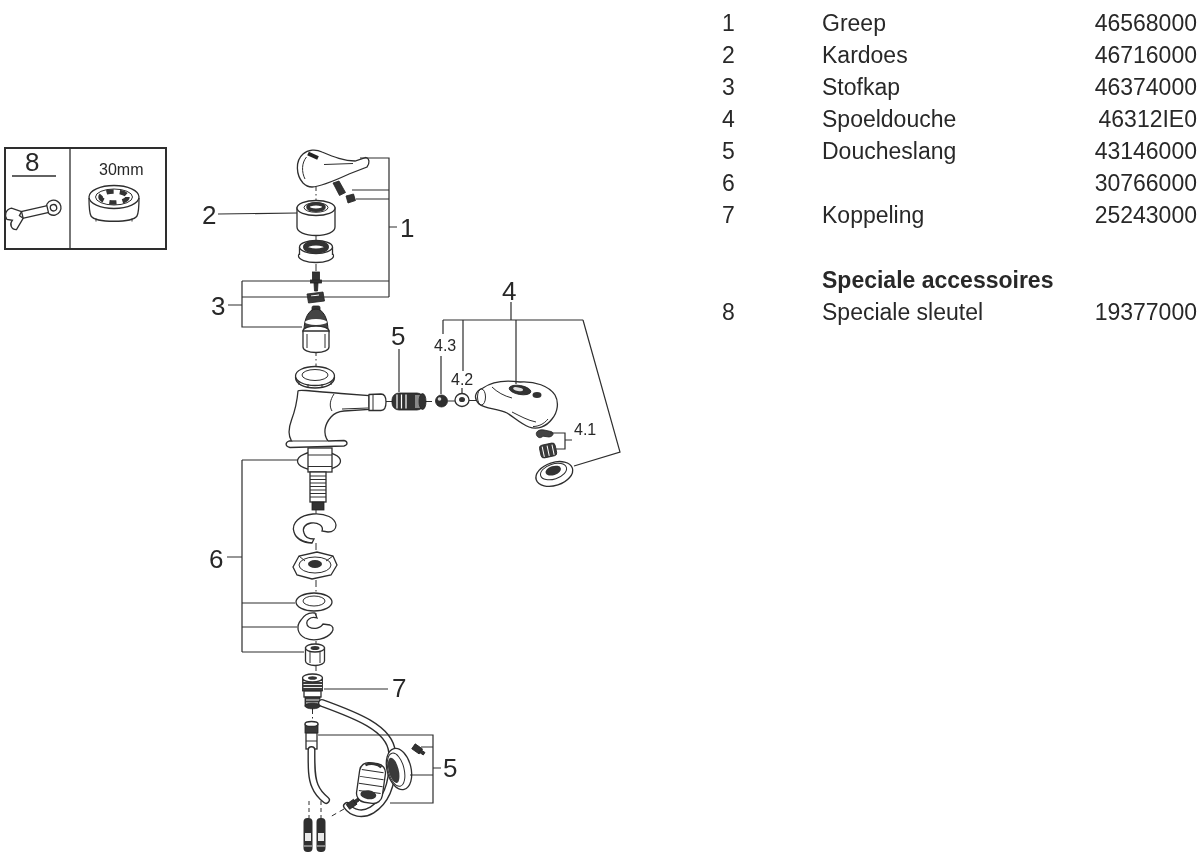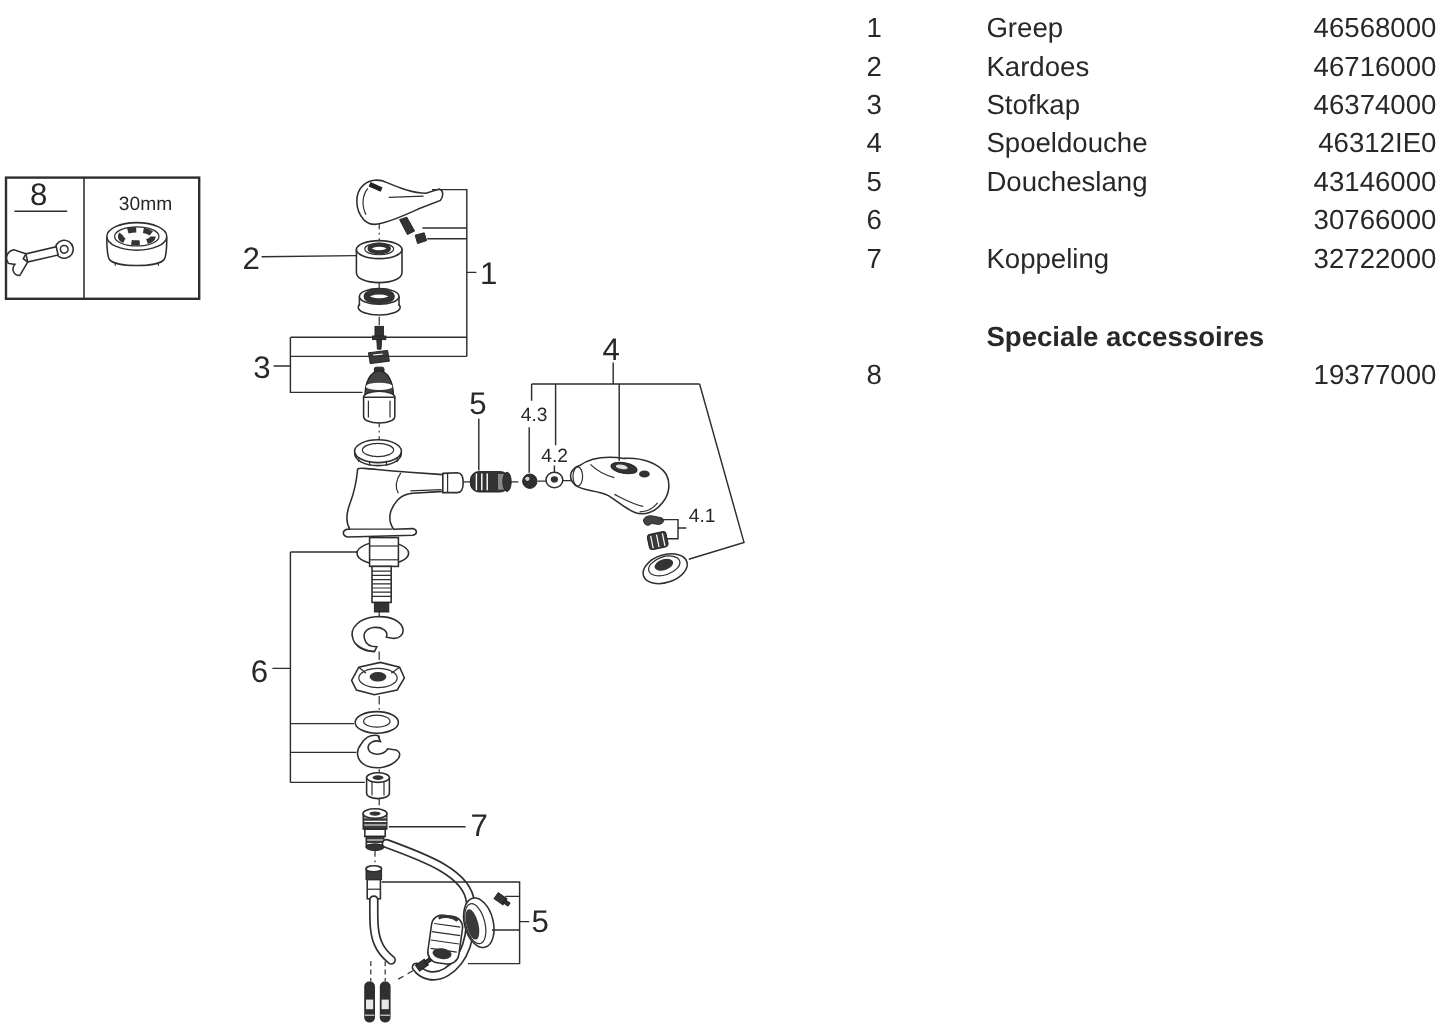--- a/index.html
+++ b/index.html
@@ -327,24 +327,25 @@
       <span class="pname">Doucheslang</span>
       <span class="pcode">43146000</span>
     </div>
     <div class="prow" style="top:170px">
       <span class="pno">6</span>
       <span class="pcode">30766000</span>
     </div>
     <div class="prow" style="top:202px">
       <span class="pno">7</span>
       <span class="pname">Koppeling</span>
-      <span class="pcode">32722000</span>
+      <span class="pcode">25243000</span>
     </div>
 
     <div class="phead" style="top:267px">Speciale accessoires</div>
 
     <div class="prow" style="top:299px">
       <span class="pno">8</span>
+      <span class="pname">Speciale sleutel</span>
       <span class="pcode">19377000</span>
     </div>
   </div>
 
 </div>
 
 </body></html>

